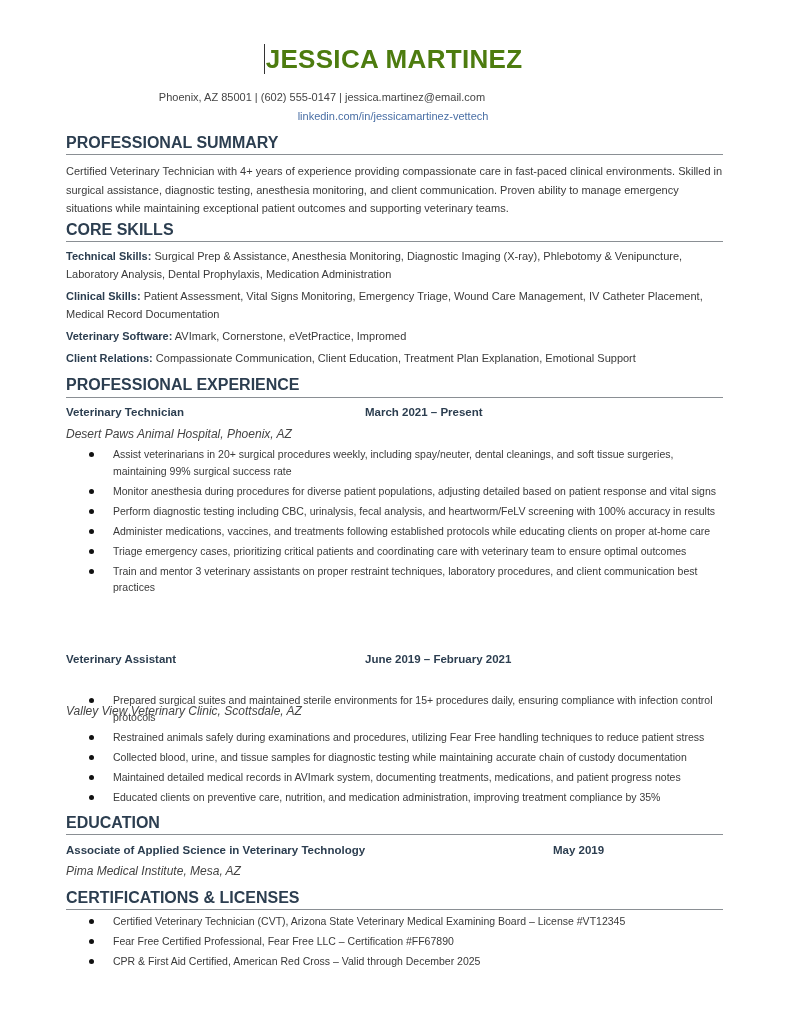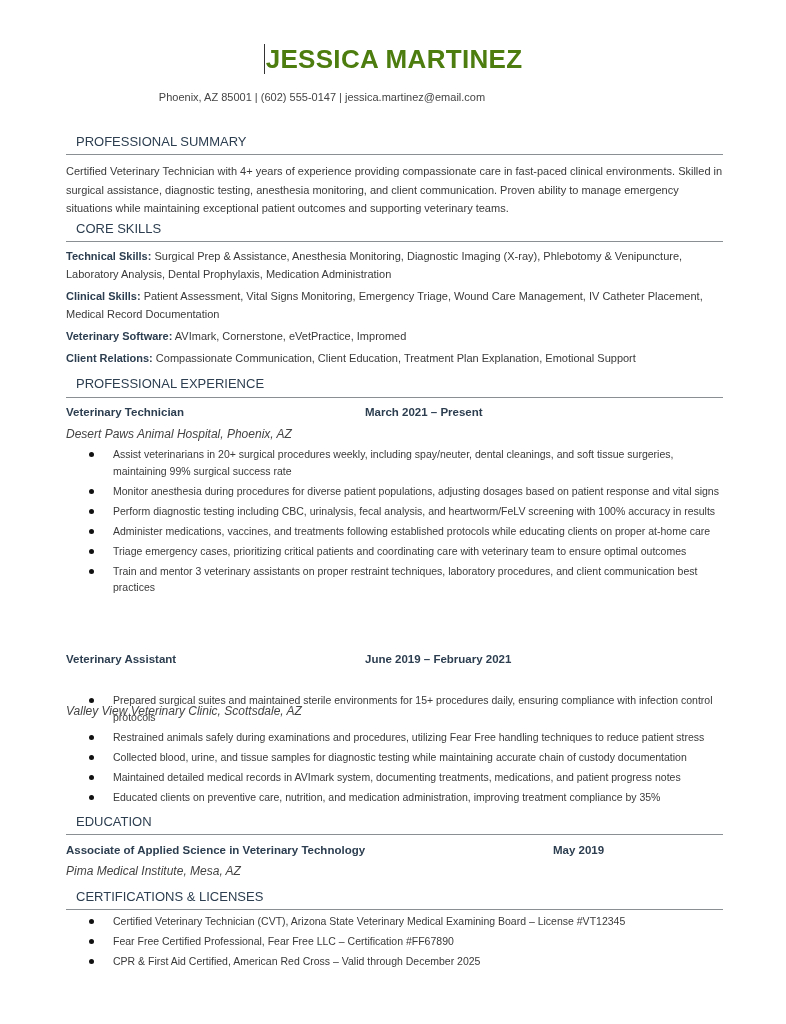--- a/index.html
+++ b/index.html
@@ -6,60 +6,61 @@
   body { width: 786px; height: 1024px; position: relative; overflow: hidden;
          font-family: "Liberation Sans", "DejaVu Sans", sans-serif; color: #3a3a3a; }
   .page { position: absolute; left: 0; top: 0; width: 786px; height: 1024px; }
   .name { position: absolute; left: 0; width: 786px; top: 44px; text-align: center;
           font-size: 26px; font-weight: bold; color: #4d7c0f; letter-spacing: 0.3px; }
   .cursor { display: inline-block; width: 1px; height: 30px; background: #333; vertical-align: -6px; margin-right: 1px; }
   .contact { position: absolute; left: 0; width: 644px; top: 91px; text-align: center;
              font-size: 11px; color: #444; }
   .linkedin { position: absolute; left: 0; width: 786px; top: 110px; text-align: center;
               font-size: 11px; color: #4a6fa5; text-decoration: none; }
-  .section-title { position: absolute; left: 76px; font-size: 13px; font-weight: normal; color: #2c3e50; }
+  .section-title { position: absolute; left: 66px; font-size: 16px; font-weight: bold; color: #2c3e50; }
   .rule { position: absolute; left: 66px; width: 657px; height: 1px; background: #8a8f94; }
   .para { position: absolute; left: 66px; width: 660px; font-size: 11px; line-height: 18.5px; color: #3a3a3a; }
   .skill { position: absolute; left: 66px; width: 660px; font-size: 11px; line-height: 18px; color: #3a3a3a; }
   .skill b { color: #2c3e50; }
   .job-title { position: absolute; left: 66px; font-size: 11.5px; font-weight: bold; color: #2c3e50; }
   .job-date { position: absolute; font-size: 11.5px; font-weight: bold; color: #2c3e50; margin-left: 18px; }
   .job-org { position: absolute; left: 66px; font-size: 12px; font-style: italic; color: #444; }
   .bullets { position: absolute; left: 86px; width: 640px; margin: 0; padding: 0; list-style: none; }
   .bullets li { position: relative; padding-left: 27px; font-size: 10.5px; line-height: 16.5px; color: #3a3a3a; margin-bottom: 3.5px; }
   .bullets li .dot { position: absolute; left: 3px; top: 6px; width: 5px; height: 5px; border-radius: 50%; background: #111; }
 </style>
 </head>
 <body>
 
 <div class="page">
 
   <div class="name"><span class="cursor"></span><span>JESSICA MARTINEZ</span></div>
   <div class="contact">Phoenix, AZ 85001 | (602) 555-0147 | jessica.martinez@email.com</div>
+  <a class="linkedin">linkedin.com/in/jessicamartinez-vettech</a>
 
   <div class="section-title" style="top:134px;">PROFESSIONAL SUMMARY</div>
   <div class="rule" style="top:154px;"></div>
   <div class="para" style="top:162px;">Certified Veterinary Technician with 4+ years of experience providing compassionate care in fast-paced clinical environments. Skilled in surgical assistance, diagnostic testing, anesthesia monitoring, and client communication. Proven ability to manage emergency situations while maintaining exceptional patient outcomes and supporting veterinary teams.</div>
 
   <div class="section-title" style="top:221px;">CORE SKILLS</div>
   <div class="rule" style="top:241px;"></div>
   <div class="skill" style="top:287px;"><b>Clinical Skills:</b><span> Patient Assessment, Vital Signs Monitoring, Emergency Triage, Wound Care Management, IV Catheter Placement, Medical Record Documentation</span></div>
   <div class="skill" style="top:247px;"><b>Technical Skills:</b><span> Surgical Prep &amp; Assistance, Anesthesia Monitoring, Diagnostic Imaging (X-ray), Phlebotomy &amp; Venipuncture, Laboratory Analysis, Dental Prophylaxis, Medication Administration</span></div>
   <div class="skill" style="top:327px;"><b>Veterinary Software:</b><span> AVImark, Cornerstone, eVetPractice, Impromed</span></div>
   <div class="skill" style="top:349px;"><b>Client Relations:</b><span> Compassionate Communication, Client Education, Treatment Plan Explanation, Emotional Support</span></div>
 
   <div class="section-title" style="top:376px;">PROFESSIONAL EXPERIENCE</div>
   <div class="rule" style="top:397px;"></div>
 
   <div class="job-title" style="top:406px;">Veterinary Technician</div>
   <div class="job-date" style="top:406px; left:347px;">March 2021 – Present</div>
   <div class="job-org" style="top:427px;">Desert Paws Animal Hospital, Phoenix, AZ</div>
   <ul class="bullets" style="top:446px;">
     <li><span class="dot"></span><span>Assist veterinarians in 20+ surgical procedures weekly, including spay/neuter, dental cleanings, and soft tissue surgeries, maintaining 99% surgical success rate</span></li>
-    <li><span class="dot"></span><span>Monitor anesthesia during procedures for diverse patient populations, adjusting dosages based on patient response and vital signs</span></li>
+    <li><span class="dot"></span><span>Monitor anesthesia during procedures for diverse patient populations, adjusting detailed based on patient response and vital signs</span></li>
     <li><span class="dot"></span><span>Perform diagnostic testing including CBC, urinalysis, fecal analysis, and heartworm/FeLV screening with 100% accuracy in results</span></li>
     <li><span class="dot"></span><span>Administer medications, vaccines, and treatments following established protocols while educating clients on proper at-home care</span></li>
     <li><span class="dot"></span><span>Triage emergency cases, prioritizing critical patients and coordinating care with veterinary team to ensure optimal outcomes</span></li>
     <li><span class="dot"></span><span>Train and mentor 3 veterinary assistants on proper restraint techniques, laboratory procedures, and client communication best practices</span></li>
   </ul>
 
   <div class="job-title" style="top:653px;">Veterinary Assistant</div>
   <div class="job-date" style="top:653px; left:347px;">June 2019 – February 2021</div>
   <div class="job-org" style="top:704px;">Valley View Veterinary Clinic, Scottsdale, AZ</div>
   <ul class="bullets" style="top:692px;">

